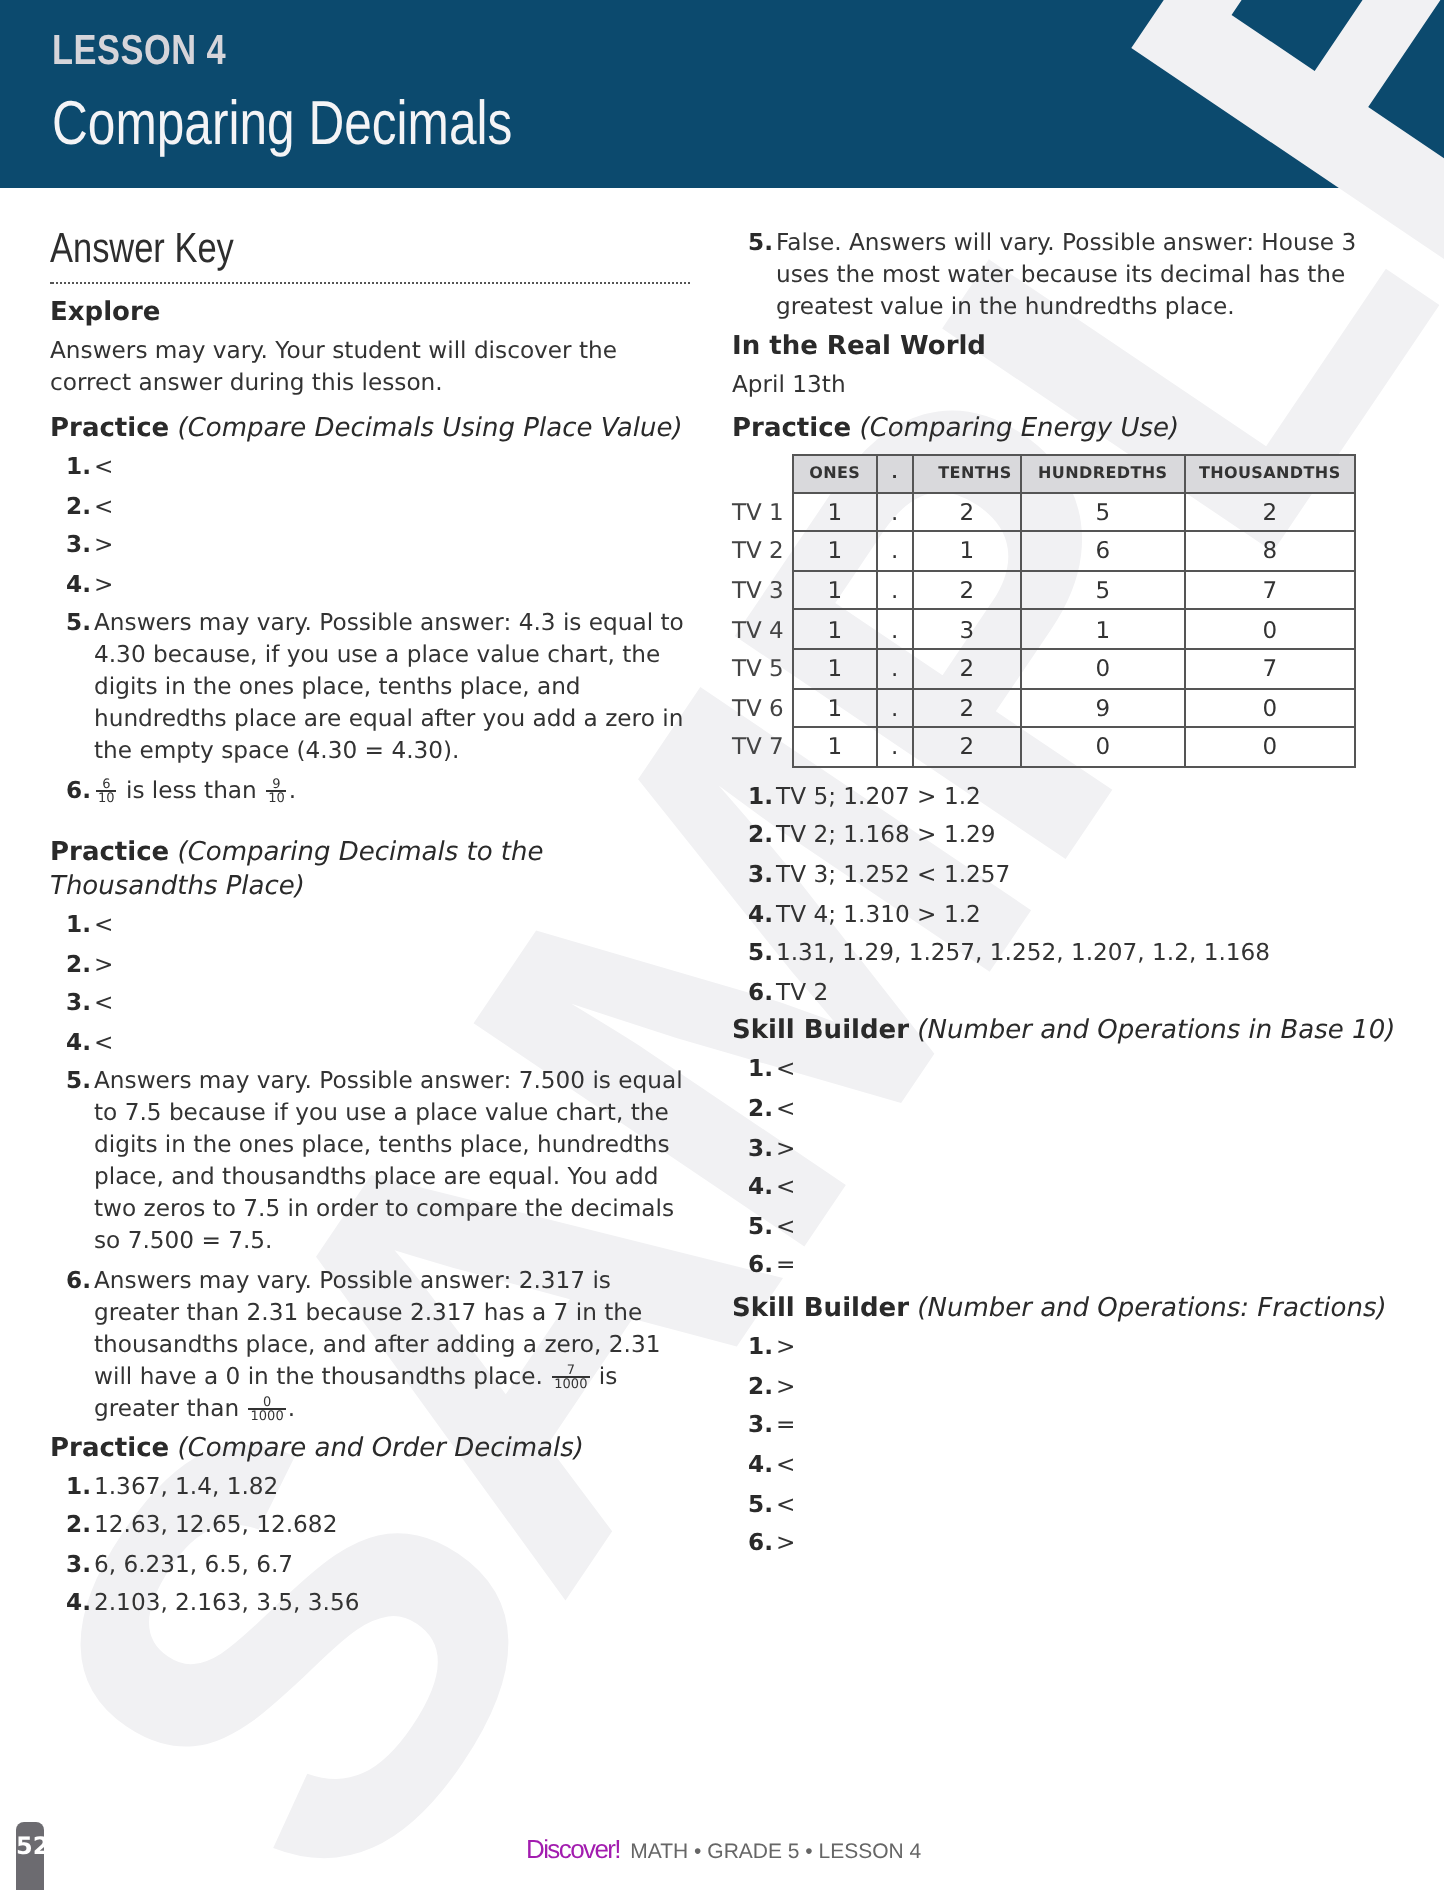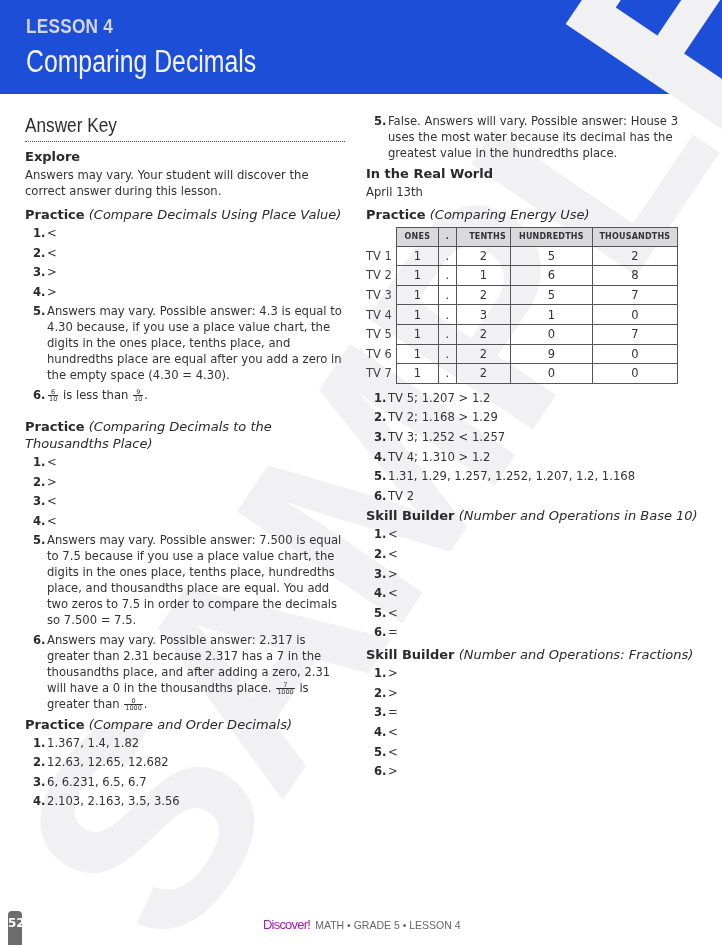--- a/index.html
+++ b/index.html
@@ -1,21 +1,21 @@
 <!DOCTYPE html>
 <html><head>
 <meta charset="utf-8">
 <style>
   * { box-sizing: border-box; margin: 0; padding: 0; }
   html, body { width: 722px; height: 945px; background: #ffffff; overflow: hidden; }
   body { position: relative; font-family: "DejaVu Sans", sans-serif; color: #2a2a2a; }
 
   .banner {
     position: absolute; left: 0; top: 0; width: 722px; height: 94px;
-    background: #1d4ed8;
+    background: #0c4a6e;
   }
   .banner .lesson {
     position: absolute; left: 26px; top: 14px;
     font-family: "Liberation Sans", sans-serif; font-weight: bold;
     font-size: 21px; color: #d6d5da; letter-spacing: 0.3px;
     transform: scaleX(0.82); transform-origin: left top;
   }
   .banner .title {
     position: absolute; left: 26px; top: 44px;
     font-family: "Liberation Sans", sans-serif;

